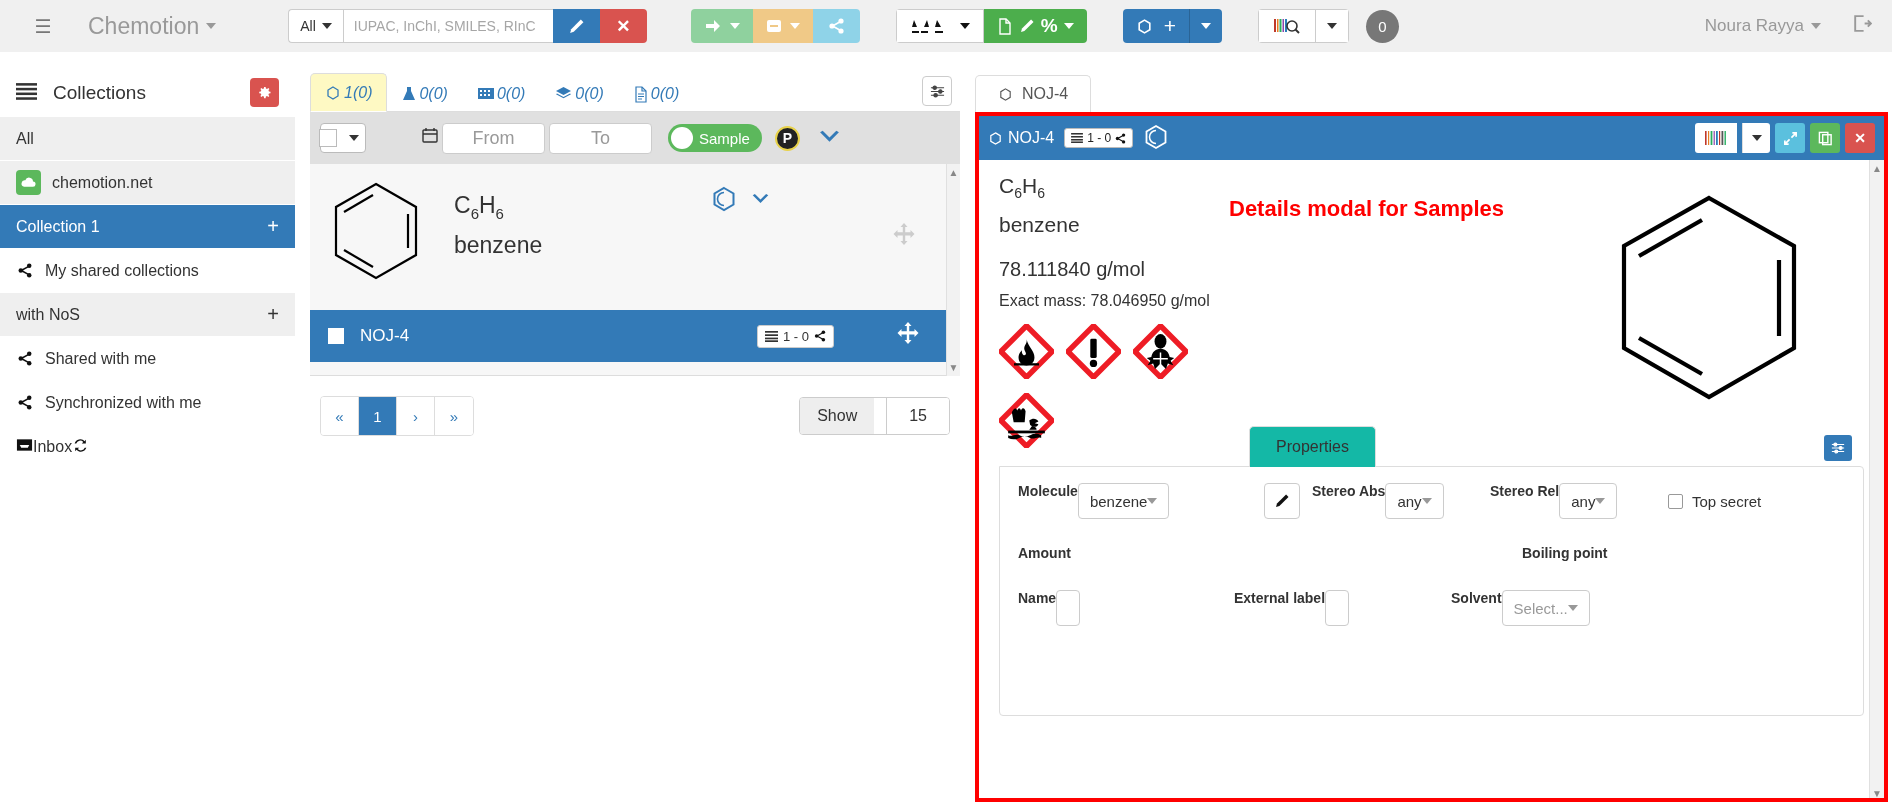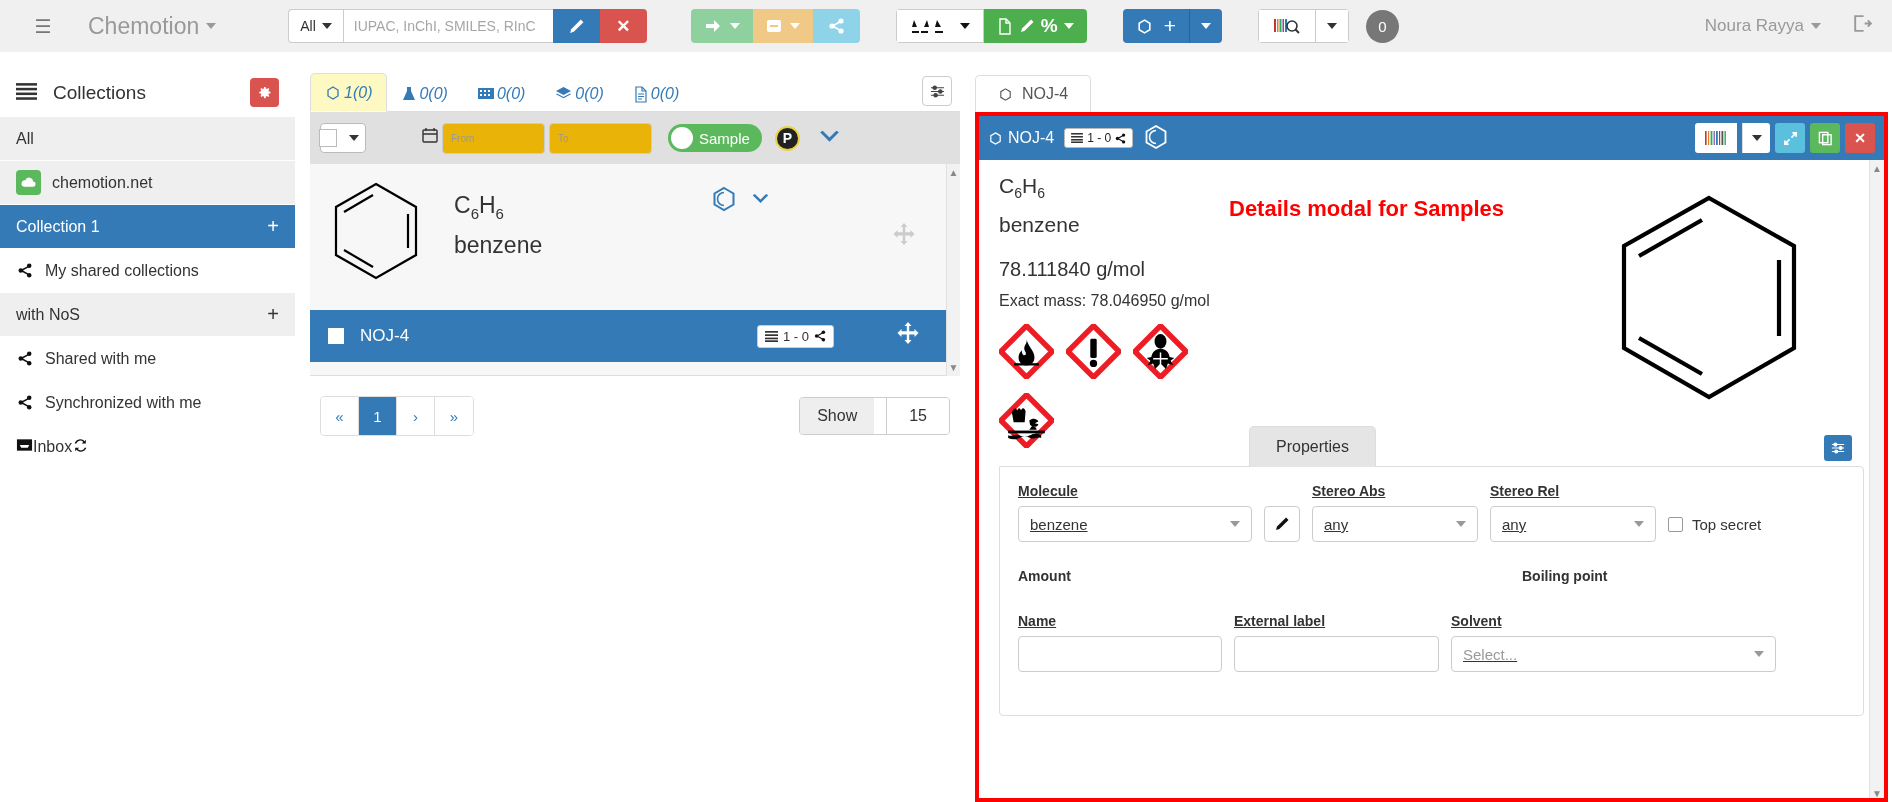--- a/index.html
+++ b/index.html
@@ -115,23 +115,24 @@
     height: 52px; background: #e0e0e0; display: flex; align-items: center; padding: 0 10px; gap: 0;
   }
   .mt-select {
     width: 46px; height: 30px; border: 1px solid #bbb; background: #fff; border-radius: 4px;
     display: flex; align-items: center; justify-content: flex-end; padding-right: 6px; cursor: pointer;
   }
   .mt-sq { width: 18px; height: 18px; border: 1px solid #bbb; position: absolute; margin-right: 22px; background:#fff;}
   .mt-caret { width: 0; height: 0; border-left: 5px solid transparent; border-right: 5px solid transparent; border-top: 6px solid #333; }
   .cal-icon { margin-left: 56px; color: #333; font-size: 17px; }
   .date-inp {
-    height: 31px; width: 103px; border: 1px solid #ccc; background: #eab308; margin-left: 4px;
-    border-radius: 4px; padding: 0 8px; font-size: 10px; color: #333; outline: none;
+    height: 31px; width: 103px; border: 1px solid #ccc; background: #ffffff; margin-left: 4px;
+    border-radius: 4px; padding: 0 8px; font-size: 18px; color: #333; outline: none;
     font-family: "Liberation Sans", sans-serif;
+    text-align: center;
   }
   .date-inp::placeholder { color: #999; }
   .sample-toggle {
     margin-left: 16px; height: 28px; border-radius: 14px; background: #5cb85c;
     display: flex; align-items: center; padding: 0 12px 0 3px; gap: 6px; color: #fff; font-size: 15px; cursor: pointer;
   }
   .st-knob { width: 22px; height: 22px; border-radius: 50%; background: #fff; }
   .p-circle {
     margin-left: 13px; width: 25px; height: 25px; border-radius: 50%; background: #222;
     color: #fff; display: flex; align-items: center; justify-content: center;
@@ -230,40 +231,40 @@
   .ghs { width: 55px; height: 55px; }
 
   .safety-link {
     display: flex; align-items: center; gap: 7px; margin-top: 12px;
     color: #555; font-style: italic; font-size: 13px; text-decoration: underline; cursor: pointer;
   }
 
   .tabs-row { display: flex; align-items: flex-end; margin-top: -22px; margin-left: 250px; position: relative; }
   .ptab {
     padding: 11px 26px; border: 1px solid #ddd; border-bottom: none;
-    border-radius: 5px 5px 0 0; background: #e5e5e5; font-size: 16px; color: #333; cursor: pointer;
+    border-radius: 5px 5px 0 0; background: #14b8a6; font-size: 16px; color: #333; cursor: pointer;
   }
   .gear-blue {
     position: absolute; right: 12px; bottom: 6px; width: 28px; height: 26px;
     background: #337ab7; border-radius: 3px; display: flex; align-items: center; justify-content: center;
     color: #fff; font-size: 13px; cursor: pointer;
   }
   .panel {
     border: 1px solid #ddd; border-radius: 0 4px 4px 4px; padding: 16px 18px;
     margin-top: -1px; height: 250px;
   }
   .frow { display: flex; align-items: flex-end; gap: 12px; }
   .flabel { font-size: 14px; font-weight: bold; color: #333; margin-bottom: 7px; }
   .fctl { height: 36px; border: 1px solid #ccc; border-radius: 4px; background: #fff; display: flex; align-items: center; padding: 0 11px; font-size: 15px; color: #333; }
   .fctl .sel-caret { margin-left: auto; width: 0; height: 0; border-left: 5px solid transparent; border-right: 5px solid transparent; border-top: 6px solid #999; }
   .fctl.placeholder { color: #999; }
   .pencil-btn { width: 36px; height: 36px; border: 1px solid #ccc; border-radius: 4px; background: #fff; display: flex; align-items: center; justify-content: center; cursor: pointer; }
   .cb-wrap { display: flex; align-items: center; gap: 9px; font-size: 15px; color: #333; }
   .cb-box { width: 15px; height: 15px; border: 1px solid #999; border-radius: 2px; background: #fff; }
-  .col { display: flex; flex-direction: column; text-decoration: underline; }
+  .col { display: flex; flex-direction: row; }
 </style>
 </head>
 <body>
 
 <div class="app">
 
   <div class="navbar">
     <div class="nav-hamburger">☰</div>
     <div class="brand">
       <span>Chemotion</span>

